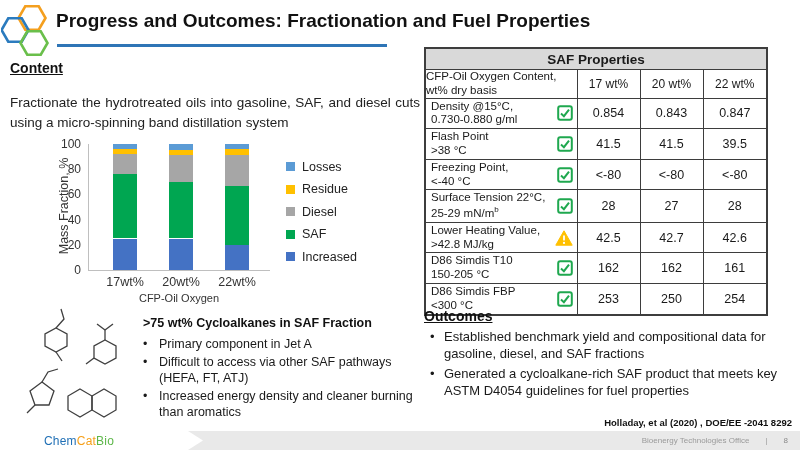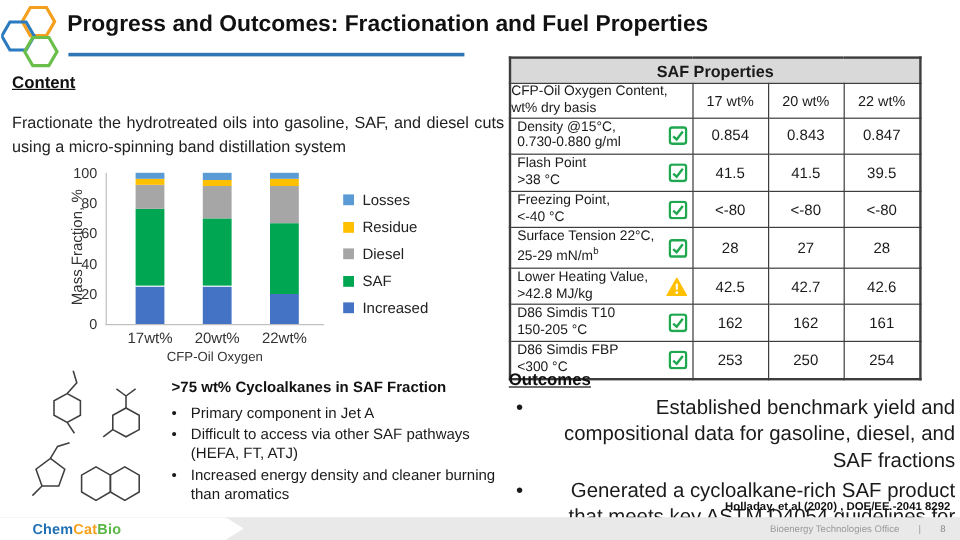--- a/index.html
+++ b/index.html
@@ -51,29 +51,29 @@
   
   .molecule{position:absolute;}
   #cyclo{position:absolute;left:135px;top:316px;width:292px;}
   .cyclo-heading{font-weight:bold;font-size:12.5px;margin-left:8px;color:#111;}
   .blt{margin:6px 0 0 0;padding-left:24px;}
   .blt li{list-style:none;position:relative;margin-bottom:2px;}
   .blt li::before{content:"\2022";position:absolute;left:-16px;}
   #cyclo .blt li{font-size:12.5px;line-height:1.28;}
   #outcomes{position:absolute;left:424px;top:308px;width:372px;}
   #outcomes .blt{padding-left:20px;margin-top:5px;}
-  #outcomes .blt li{font-size:17px;line-height:1.3;margin-bottom:3px;text-align:right;}
+  #outcomes .blt li{font-size:13px;line-height:1.3;margin-bottom:3px;}
   #outcomes .blt li::before{left:-14px;}
 
   
   .citation{position:absolute;right:8px;top:417px;font-size:9.5px;font-weight:bold;color:#111;padding-left:34px;}
   #footer-bar{position:absolute;left:0;top:431px;width:800px;height:19px;background:#E9E9E9;}
   .chevron{position:absolute;left:0;top:0;width:206px;height:19px;background:#fff;
            clip-path:polygon(0 0,188px 0,203px 9.5px,188px 19px,0 19px);}
-  .ccb-logo{position:absolute;left:27px;top:3px;font-size:12px;font-weight:bold;letter-spacing:.2px;}
+  .ccb-logo{position:absolute;left:44px;top:3px;font-size:12px;font-weight:normal;letter-spacing:.2px;}
   .ccb-chem{color:#1F6FB5;} .ccb-cat{color:#F6A01A;} .ccb-bio{color:#5CB748;}
   .footer-right{position:absolute;right:12px;top:5px;display:flex;gap:16px;align-items:center;
                 font-size:8px;color:#9a9a9a;}
   .page-num{color:#8a8a8a;}
 </style>
 </head>
 <body>
 
 <div class="slide">
 

